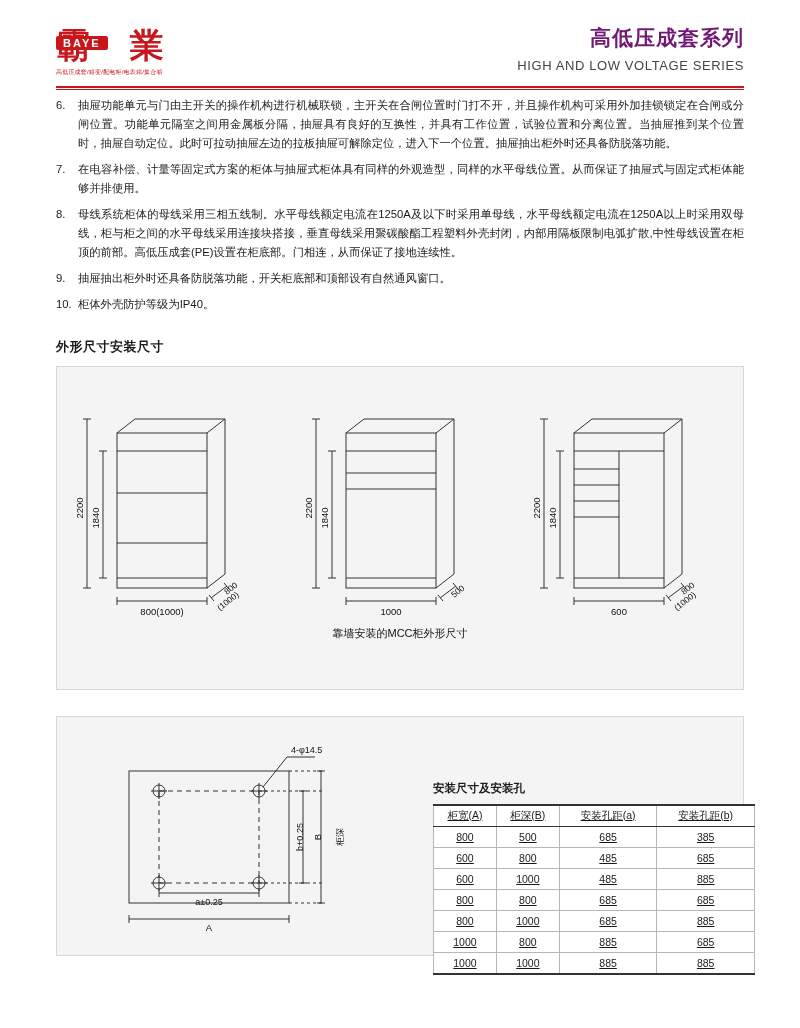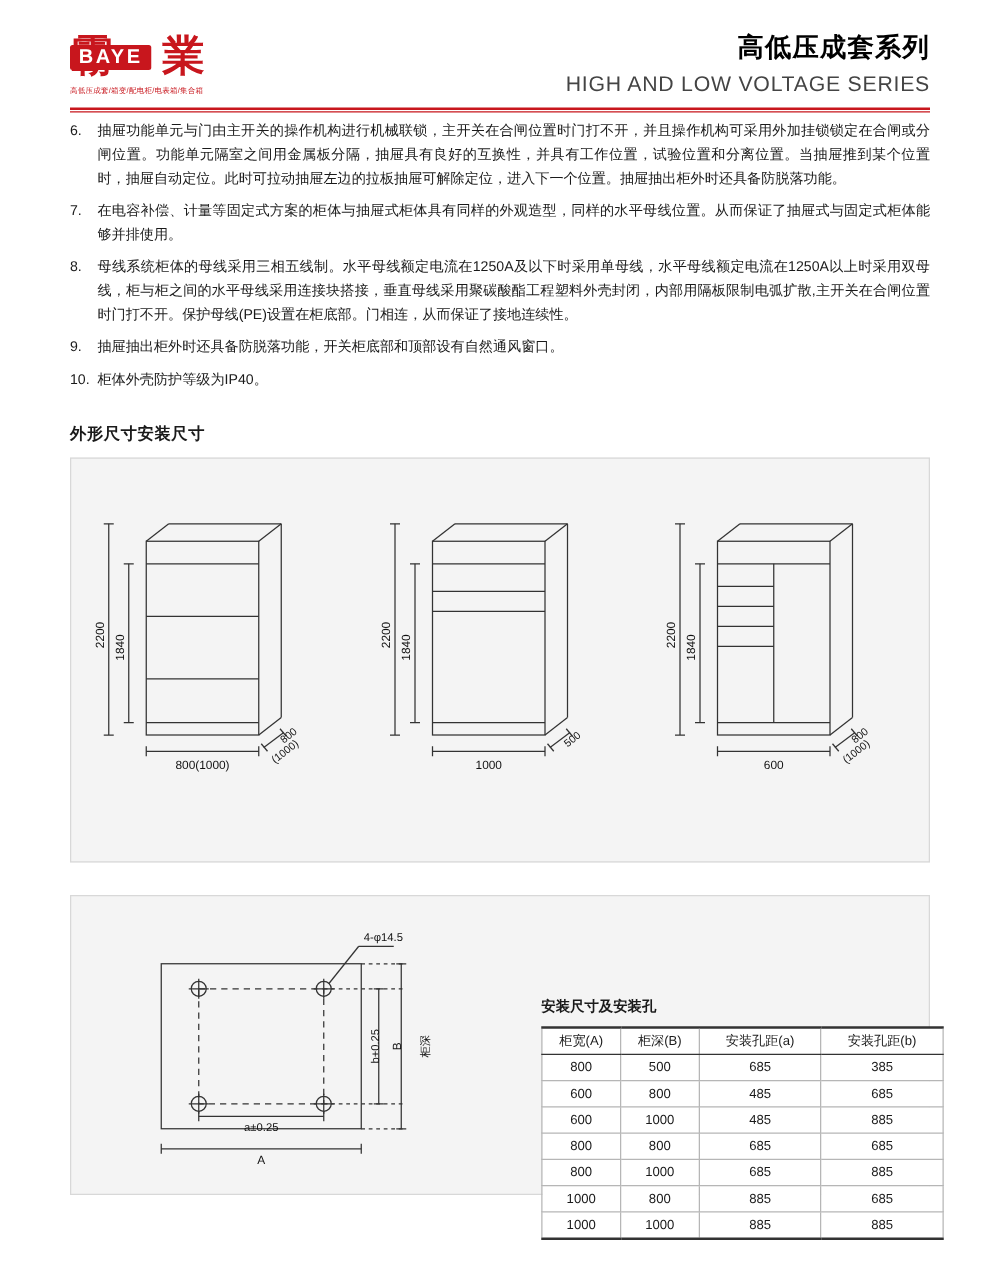--- a/index.html
+++ b/index.html
@@ -35,21 +35,21 @@
     color: #c8161d;
     letter-spacing: 14px;
     line-height: 38px;
     white-space: nowrap;
   }
   .logo-en {
     position: absolute;
     left: 56px;
     top: 36px;
     font-family: "Liberation Sans", sans-serif;
-    font-size: 16px;
+    font-size: 11px;
     font-weight: bold;
     color: #ffffff;
     background: #c8161d;
     padding: 1px 7px 1px 7px;
     letter-spacing: 2px;
     border-radius: 2px;
   }
   .logo-sub {
     margin-top: 4px;
     font-size: 6px;
@@ -60,26 +60,26 @@
   .header-right {
     position: absolute;
     right: 56px;
     top: 24px;
     text-align: right;
   }
   .header-title {
     font-family: "DejaVu Sans", sans-serif;
     font-size: 21px;
     font-weight: bold;
-    color: #000000;
+    color: #701a75;
     letter-spacing: 1px;
   }
   .header-sub {
     margin-top: 6px;
-    font-size: 17px;
+    font-size: 13px;
     color: #444;
     letter-spacing: 0.6px;
   }
   .header-rule {
     position: absolute;
     left: 56px;
     right: 56px;
     top: 86px;
     height: 2px;
     background: #c8161d;
@@ -159,20 +159,21 @@
   
   .mount-title {
     font-size: 11.5px;
     font-weight: bold;
     margin-bottom: 8px;
   }
   table.dim {
     border-collapse: collapse;
     font-size: 10.5px;
     width: 322px;
+    text-decoration: underline;
   }
   table.dim th, table.dim td {
     border: 1px solid #b6b6b6;
     text-align: center;
     padding: 2px 0 3px 0;
     background: #ffffff;
     height: 15px;
   }
   table.dim th {
     font-weight: normal;
@@ -181,21 +182,21 @@
   table.dim thead tr th {
     border-top: 2px solid #333;
     border-bottom: 1px solid #333;
   }
   table.dim tbody tr:last-child td {
     border-bottom: 2px solid #333;
   }
   .tbl-area {
     position: absolute;
     left: 338px;
-    top: 81px;
+    top: 64px;
     padding-left: 38px;
   }
   .hole-area {
     position: absolute;
     left: 62px;
     top: 16px;
   }
   svg text {
     font-family: "Liberation Sans", sans-serif;
   }
@@ -223,21 +224,21 @@
   <div class="para">
     <div class="num">6.</div>
     <div class="txt">抽屉功能单元与门由主开关的操作机构进行机械联锁，主开关在合闸位置时门打不开，并且操作机构可采用外加挂锁锁定在合闸或分闸位置。功能单元隔室之间用金属板分隔，抽屉具有良好的互换性，并具有工作位置，试验位置和分离位置。当抽屉推到某个位置时，抽屉自动定位。此时可拉动抽屉左边的拉板抽屉可解除定位，进入下一个位置。抽屉抽出柜外时还具备防脱落功能。</div>
   </div>
   <div class="para">
     <div class="num">7.</div>
     <div class="txt">在电容补偿、计量等固定式方案的柜体与抽屉式柜体具有同样的外观造型，同样的水平母线位置。从而保证了抽屉式与固定式柜体能够并排使用。</div>
   </div>
   <div class="para">
     <div class="num">8.</div>
-    <div class="txt">母线系统柜体的母线采用三相五线制。水平母线额定电流在1250A及以下时采用单母线，水平母线额定电流在1250A以上时采用双母线，柜与柜之间的水平母线采用连接块搭接，垂直母线采用聚碳酸酯工程塑料外壳封闭，内部用隔板限制电弧扩散,主开关在合闸位置时门打不开。保护母线(PE)设置在柜底部。门相连，从而保证了接地连续性。</div>
+    <div class="txt">母线系统柜体的母线采用三相五线制。水平母线额定电流在1250A及以下时采用单母线，水平母线额定电流在1250A以上时采用双母线，柜与柜之间的水平母线采用连接块搭接，垂直母线采用聚碳酸酯工程塑料外壳封闭，内部用隔板限制电弧扩散,中性母线设置在柜顶的前部。高低压成套(PE)设置在柜底部。门相连，从而保证了接地连续性。</div>
   </div>
   <div class="para">
     <div class="num">9.</div>
     <div class="txt">抽屉抽出柜外时还具备防脱落功能，开关柜底部和顶部设有自然通风窗口。</div>
   </div>
   <div class="para">
     <div class="num">10.</div>
     <div class="txt">柜体外壳防护等级为IP40。</div>
   </div>
 
@@ -311,20 +312,21 @@
             <line x1="150" y1="204" x2="150" y2="212"></line>
             <line x1="154" y1="205" x2="170" y2="193"></line>
             <line x1="152" y1="202" x2="157" y2="208"></line>
             <line x1="167" y1="190" x2="172" y2="196"></line>
           </g>
           <text x="26" y="115" font-size="9.5" fill="#111" transform="rotate(-90 26 115)" text-anchor="middle">2200</text>
           <text x="42" y="125" font-size="9.5" fill="#111" transform="rotate(-90 42 125)" text-anchor="middle">1840</text>
           <text x="105" y="222" font-size="9.5" fill="#111" text-anchor="middle">1000</text>
           <text x="168" y="205" font-size="8.5" fill="#111" transform="rotate(-38 168 205)">500</text>
         </svg>
+        <div class="cab-caption">靠墙安装的MCC柜外形尺寸</div>
       </div>
 
       <div class="cab-cell">
         <svg class="svgwrap" width="230" height="250" viewBox="0 0 230 250">
           <g stroke="#333" fill="none" stroke-width="1">
             <rect x="60" y="40" width="90" height="155"></rect>
             <line x1="60" y1="40" x2="78" y2="26"></line>
             <line x1="150" y1="40" x2="168" y2="26"></line>
             <line x1="78" y1="26" x2="168" y2="26"></line>
             <line x1="168" y1="26" x2="168" y2="181"></line>

